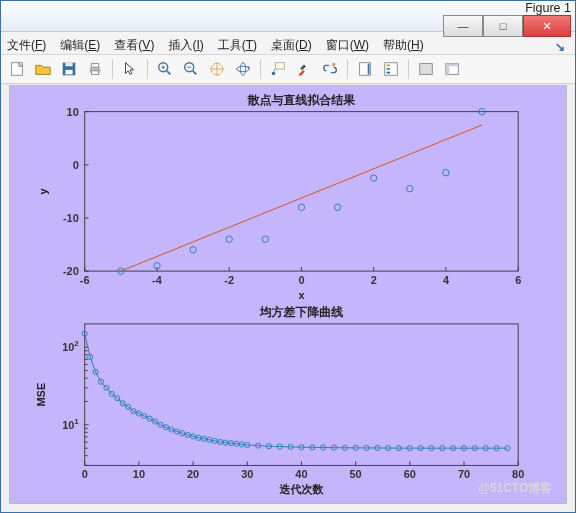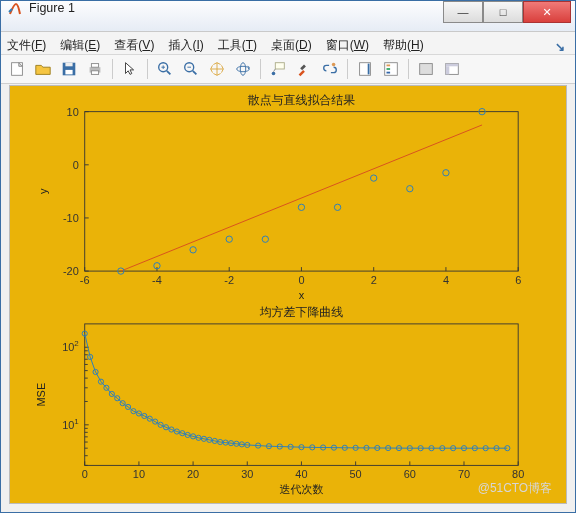--- a/index.html
+++ b/index.html
@@ -1,31 +1,31 @@
 <!DOCTYPE html>
 <html><head>
 <meta charset="utf-8">
 <style>
   html, body { margin:0; padding:0; font-family:"Microsoft YaHei","Segoe UI",Arial,sans-serif; font-size:12px; background:#fff; }
   .window { width:576px; height:513px; box-sizing:border-box; border:1px solid #3a6ea5; background:#f0f0f0; position:relative; }
-  .titlebar { height:30px; background:linear-gradient(#fdfdfe,#e6ecf5); border-bottom:1px solid #c9c9c9; display:flex; align-items:flex-start; padding:0 4px 0 6px; }
+  .titlebar { height:30px; background:linear-gradient(#fdfdfe,#e6ecf5); border-bottom:1px solid #c9c9c9; display:flex; align-items:flex-end; padding:0 4px 0 6px;flex-direction:column; }
   .titlebar .logo { width:16px; height:16px; margin-right:6px; }
   .titlebar .title { flex:1; color:#222; font-size:12.5px; }
   .winbtns { display:flex; gap:0; }
   .winbtn { width:38px; height:20px; border:1px solid #8a8a8a; background:linear-gradient(#f7f7f7,#dcdcdc); display:flex; align-items:center; justify-content:center; font-size:11px; color:#333; }
   .winbtn.close { background:linear-gradient(#f07a78,#d9403d); color:#fff; border-color:#a33; width:46px; }
   .menubar { height:22px; background:#f4f4f4; border-bottom:1px solid #d8d8d8; display:flex; align-items:flex-end; padding:0 4px; gap:10px; }
   .menuitem { color:#222; padding:0 2px; }
   .menuitem u { text-decoration:underline; }
   .menubar .spacer { flex:1; }
   .menubar .arrow { color:#3a6ea5; font-weight:bold; padding-right:6px; }
   .toolbar { height:28px; background:#f7f7f7; border-bottom:1px solid #cfcfcf; display:flex; align-items:center; padding:0 4px; gap:2px; }
   .tbtn { width:22px; height:22px; border:1px solid transparent; display:flex; align-items:center; justify-content:center; color:#444; }
   .tsep { width:1px; height:20px; background:#ccc; margin:0 3px; }
-  .plot-area { position:absolute; left:8px; right:8px; top:84px; bottom:8px; background:#eab308; border:1px solid #bbb; }
+  .plot-area { position:absolute; left:8px; right:8px; top:84px; bottom:8px; background:#c4b5fd; border:1px solid #bbb;font-weight:bold; }
   .plot-area svg { width:100%; height:100%; display:block; }
   .axis text { font-size:11px; fill:#333; }
   .axis line, .axis path { stroke:#333; stroke-width:0.9; }
   .chart-title { font-size:12px; fill:#222; text-anchor:middle; font-family:"SimSun","Microsoft YaHei",sans-serif; }
   .ylabel { font-size:11px; fill:#222; text-anchor:middle; }
   .xlabel { font-size:11px; fill:#222; text-anchor:middle; }
   .scatter-pt { fill:none; stroke:#2f7fb8; stroke-width:1; }
   .fitline { stroke:#d9531e; stroke-width:1; fill:none; }
   .mseline { stroke:#2f7fb8; stroke-width:1; fill:none; }
   .watermark { fill:#d6d6d6; font-size:12px; text-anchor:end; }

